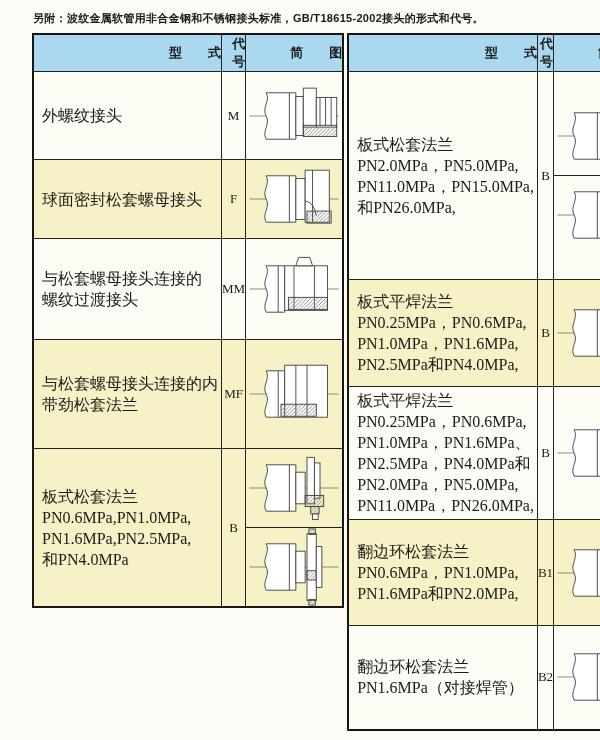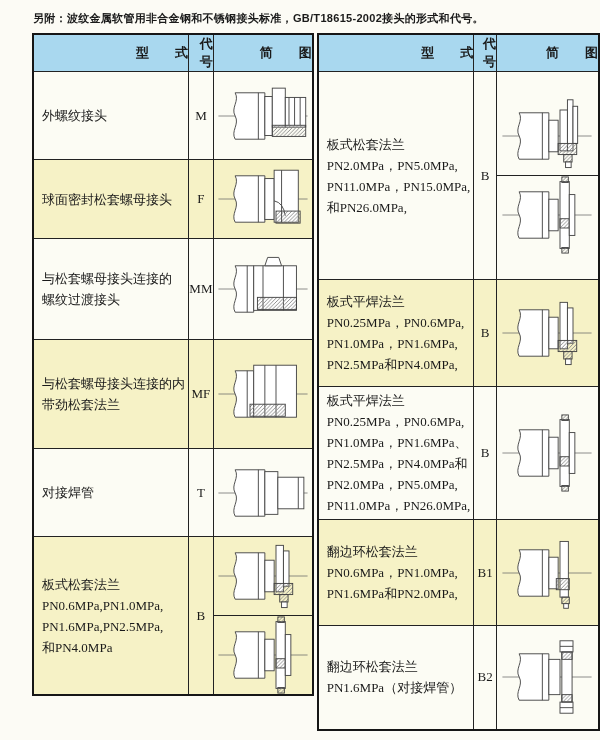--- a/index.html
+++ b/index.html
@@ -32,21 +32,21 @@
     overflow:hidden;
   }
   tr.hdr td{
     background:var(--hdr-bg,#a9d8ef);
     text-align:right;
     font-size:13px;
     font-weight:bold;
     padding:0;
   }
   tr.yellow td{background:var(--row-hl,#f6f2c6);}
-  td.tc{font-size:13px;padding:3px 3px 3px 8px;line-height:21px;}
+  td.tc{font-size:16px;padding:3px 3px 3px 8px;line-height:21px;}
   td.tc .tl{white-space:nowrap;}
   td.cc{text-align:center;font-size:13px;padding:0;}
   td.dc{padding:0;}
   .dstack{display:flex;flex-direction:column;width:100%;height:100%;}
   .dbox{flex:1;display:flex;align-items:center;justify-content:center;}
   .dbox.sep{border-top:1px solid #222;}
   td.dc svg{display:block;}
 </style>
 </head>
 <body>
@@ -170,45 +170,20 @@
                   <line x1="33" y1="17" x2="33" y2="67" stroke="#444" stroke-width="1"></line>
                   <rect x="40" y="11" width="46" height="56" fill="#fff" stroke="#444" stroke-width="1"></rect>
                   <line x1="52" y1="11" x2="52" y2="67" stroke="#444" stroke-width="1"></line>
                   <line x1="64" y1="11" x2="64" y2="67" stroke="#444" stroke-width="1"></line>
                   <rect x="36" y="53" width="38" height="13" fill="url(#hh)" stroke="#444" stroke-width="1"></rect>
                 </svg>
               </div>
             </div>
           </td>
         </tr>
-        <tr style="height: 88px;">
-          <td class="tc">
-            <div class="tl">对接焊管</div>
-          </td>
-          <td class="cc">T</td>
-          <td class="dc">
-            <div class="dstack">
-              <div class="dbox">
-                <svg viewBox="0 0 100 84" width="96" height="78" xmlns="http://www.w3.org/2000/svg">
-                  <defs>
-                    <pattern id="hh" patternUnits="userSpaceOnUse" width="4" height="4">
-                      <path d="M0,4 L4,0" stroke="#888" stroke-width="1"></path>
-                    </pattern>
-                  </defs>
-                  <line x1="2" y1="42" x2="98" y2="42" stroke="#666" stroke-width="0.8"></line>
-                  <path d="M20,17 H52 V67 H20 c-5,-9 5,-16 0,-25 c-5,-9 5,-16 0,-25 z" fill="#fff" stroke="#444" stroke-width="1"></path>
-                  <line x1="45" y1="17" x2="45" y2="67" stroke="#444" stroke-width="1"></line>
-                  <rect x="52" y="19" width="14" height="46" fill="#fff" stroke="#444" stroke-width="1"></rect>
-                  <rect x="66" y="25" width="28" height="34" fill="#fff" stroke="#444" stroke-width="1"></rect>
-                  <line x1="88" y1="25" x2="88" y2="59" stroke="#444" stroke-width="1"></line>
-                </svg>
-              </div>
-            </div>
-          </td>
-        </tr>
         <tr class="yellow" style="height: 127px;">
           <td class="tc">
             <div class="tl">板式松套法兰</div>
             <div class="tl">PN0.6MPa,PN1.0MPa,</div>
             <div class="tl">PN1.6MPa,PN2.5MPa,</div>
             <div class="tl">和PN4.0MPa</div>
           </td>
           <td class="cc">B</td>
           <td class="dc">
             <div class="dstack">

